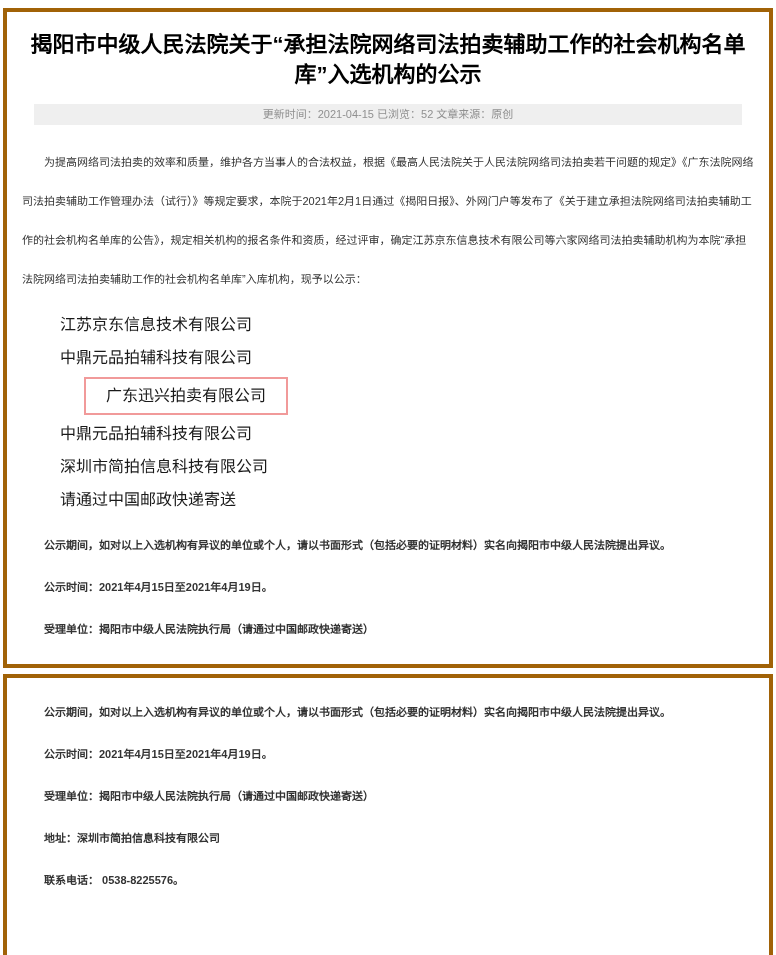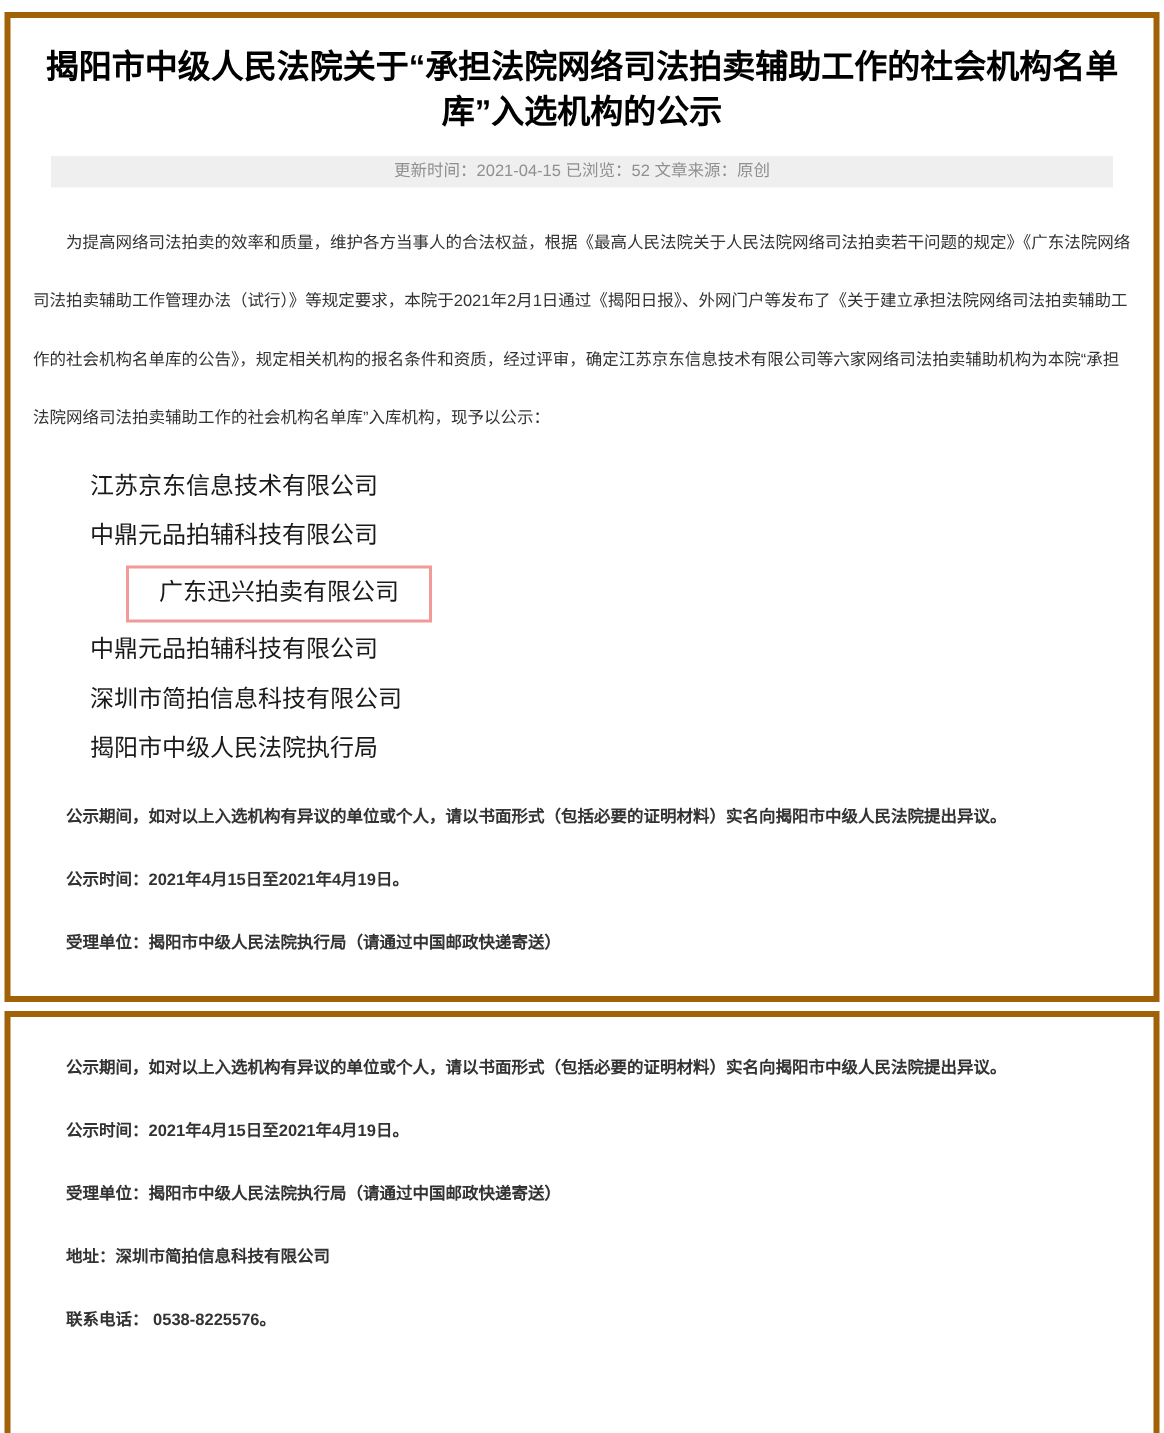--- a/index.html
+++ b/index.html
@@ -102,21 +102,21 @@
       <p class="company highlighted">
         <span class="company-name" style="border-color: rgb(241, 154, 154); margin-left: 24px;">广东迅兴拍卖有限公司</span>
       </p>
       <p class="company">
         <span class="company-name">中鼎元品拍辅科技有限公司</span>
       </p>
       <p class="company">
         <span class="company-name">深圳市简拍信息科技有限公司</span>
       </p>
       <p class="company">
-        <span class="company-name">揭阳市中级人民法院执行局</span>
+        <span class="company-name">请通过中国邮政快递寄送</span>
       </p>
     </div>
 
     <p class="indent para objection">公示期间，如对以上入选机构有异议的单位或个人，请以书面形式（包括必要的证明材料）实名向揭阳市中级人民法院提出异议。</p>
 
     <p class="indent para">公示时间：2021年4月15日至2021年4月19日。</p>
 
     <p class="indent para">受理单位：揭阳市中级人民法院执行局（请通过中国邮政快递寄送）</p>
 
   </div>

